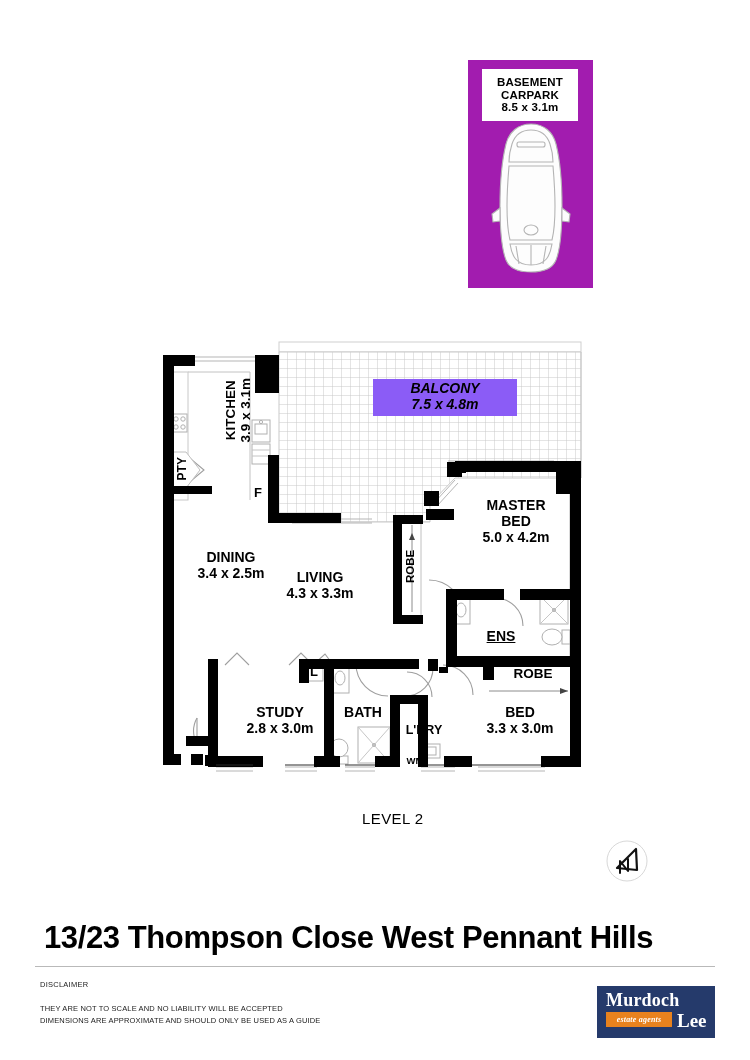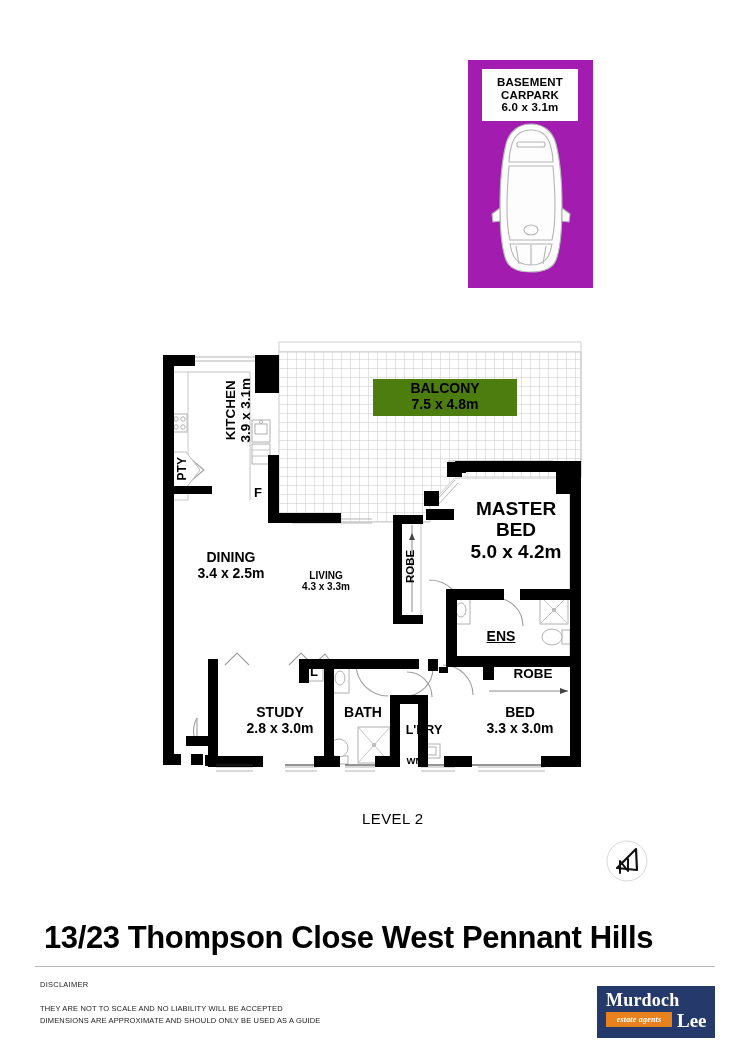--- a/index.html
+++ b/index.html
@@ -30,21 +30,21 @@
   
   .rlabel{
     position:absolute;text-align:center;font-weight:bold;
     line-height:1.13;color:#000;white-space:nowrap;
   }
   .rlabel .nm{display:block;}
   .rlabel .dm{display:block;}
   .rot90{transform:rotate(-90deg);transform-origin:center center;}
 
   
-  .plate{background:#4d7c0f;padding:2px 8px 3px 8px;}
+  .plate{background:#8b5cf6;padding:2px 8px 3px 8px;font-style:italic;}
 
   
   #level2{
     position:absolute;left:362px;top:810px;font-size:15px;
     font-weight:normal;letter-spacing:.4px;
   }
   #northarrow{position:absolute;left:606px;top:840px;width:42px;height:42px;}
 
   #addr{
     position:absolute;left:44px;top:920px;width:670px;
@@ -79,21 +79,21 @@
 </style>
 </head>
 <body>
 
 <div id="page">
 
   <div id="carpark">
     <div id="carpark-label">
       <div>BASEMENT</div>
       <div>CARPARK</div>
-      <div>6.0 x 3.1m</div>
+      <div>8.5 x 3.1m</div>
     </div>
     <svg id="car-svg" width="86" height="152" viewBox="0 0 86 152">
       <g fill="#fdfdfd" stroke="#b4b4b4" stroke-width="1.1">
         <path d="M43 2 C30 2 21 10 18 22 C14 38 12 60 12 84 C12 108 14 128 18 138 C22 148 32 150 43 150 C54 150 64 148 68 138 C72 128 74 108 74 84 C74 60 72 38 68 22 C65 10 56 2 43 2 Z"></path>
         <path d="M43 8 C34 8 27 13 24 22 C22 28 21 34 21 40 L65 40 C65 34 64 28 62 22 C59 13 52 8 43 8 Z"></path>
         <rect x="29" y="20" width="28" height="5" rx="2"></rect>
         <path d="M21 44 C20 56 19 70 19 84 C19 98 20 110 22 118 L64 118 C66 110 67 98 67 84 C67 70 66 56 65 44 Z"></path>
         <path d="M22 122 C24 134 28 143 43 143 C58 143 62 134 64 122 Z"></path>
         <path d="M12 86 L4 92 L5 100 L12 99 Z"></path>
         <path d="M74 86 L82 92 L81 100 L74 99 Z"></path>
@@ -321,36 +321,36 @@
     <span class="nm">F</span>
   </div>
 
   <div class="rlabel" style="left:373px;top:379px;width:144px;font-size:14px;">
     <span class="plate" style="display:block;">
       <span class="nm">BALCONY</span>
       <span class="dm">7.5 x 4.8m</span>
     </span>
   </div>
 
-  <div class="rlabel" style="left:452px;top:498px;width:128px;font-size:19px;">
+  <div class="rlabel" style="left:452px;top:498px;width:128px;font-size:14px;">
     <span class="nm">MASTER</span>
     <span class="nm">BED</span>
     <span class="dm">5.0 x 4.2m</span>
   </div>
 
   <div class="rlabel rot90" style="left:381px;top:560px;width:58px;font-size:11.5px;">
     <span class="nm">ROBE</span>
   </div>
 
   <div class="rlabel" style="left:182px;top:550px;width:98px;font-size:14px;">
     <span class="nm">DINING</span>
     <span class="dm">3.4 x 2.5m</span>
   </div>
 
-  <div class="rlabel" style="left:278px;top:570px;width:96px;font-size:10px;">
+  <div class="rlabel" style="left:272px;top:570px;width:96px;font-size:14px;">
     <span class="nm">LIVING</span>
     <span class="dm">4.3 x 3.3m</span>
   </div>
 
   <div class="rlabel" style="left:478px;top:629px;width:46px;font-size:14px;text-decoration:underline;">
     <span class="nm">ENS</span>
   </div>
 
   <div class="rlabel" style="left:505px;top:666px;width:56px;font-size:13.5px;">
     <span class="nm">ROBE</span>

